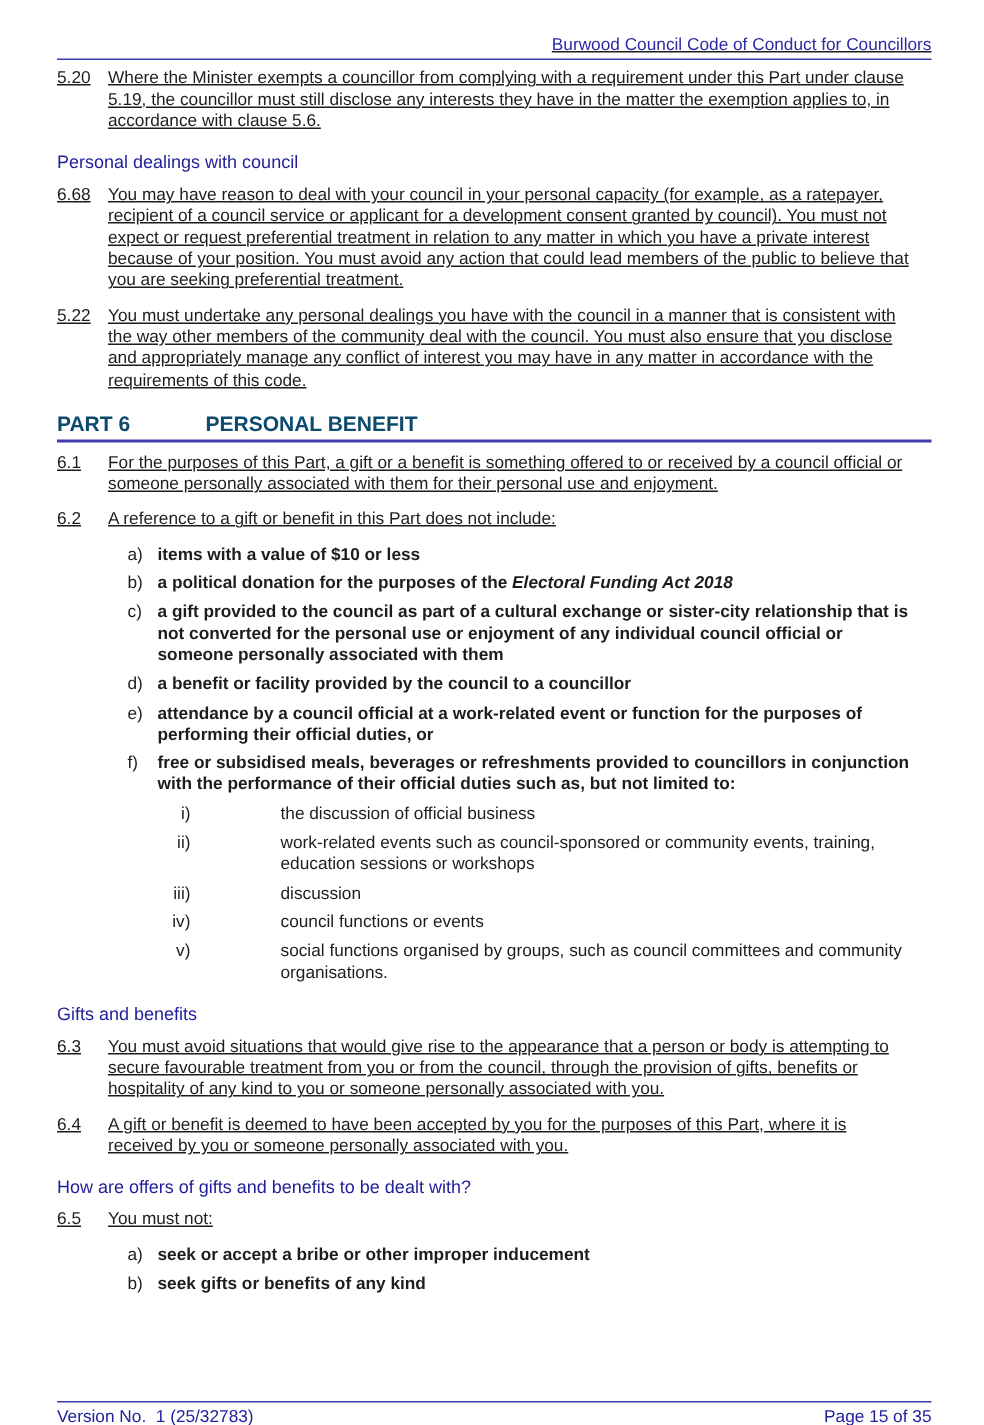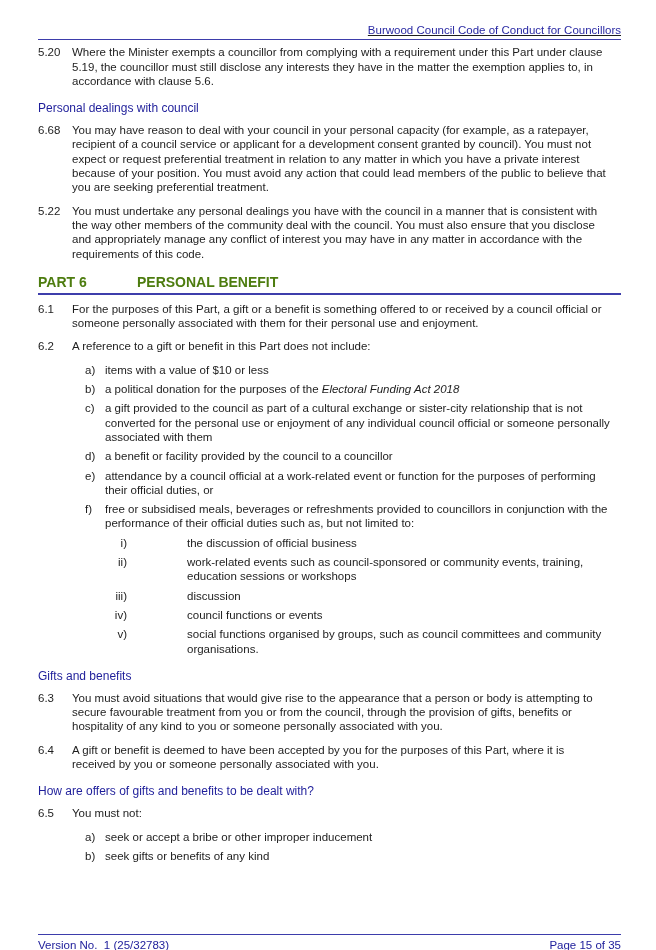--- a/index.html
+++ b/index.html
@@ -20,45 +20,45 @@
     border-bottom:1px solid #3d3dab;
     text-align:right;
     text-decoration:underline;
   }
   .doc-header .hdr-title{color:#2a2aa4;}
 
   
   .doc-body{padding-top:0;}
   .doc-body > :first-child{margin-top:5px;}
 
-  .clause{display:flex;margin:0 0 9px 0;}
+  .clause{display:flex;margin:0 0 9px 0;text-decoration:underline;}
   .clause>.marker{flex:none;width:34px;}
   .clause>.body{max-width:538px;}
 
   .la{display:flex;margin:0 0 5px 47px;}
   .la>.marker{flex:none;width:20px;}
-  .la>.body{max-width:507px;}
+  .la>.body{max-width:507px;font-weight:bold;}
 
   .li{display:flex;margin:0 0 5px 68px;}
   .li>.marker{flex:none;width:37px;padding-right:16px;box-sizing:border-box;text-align:right;}
   .li>.body{max-width:469px;margin-left:44px;}
 
   .i{font-style:italic;}
 
   h3.subheading{
     margin:13px 0 7px 0;
     font-size:12px;line-height:15px;font-weight:normal;
     color:#1e1e9a;
   }
   h2.part-heading{
     margin:13px 0 7px 0;
     padding-bottom:3px;
     border-bottom:2px solid #3d3dab;
     font-size:14px;line-height:16px;font-weight:bold;
-    color:#4d7c0f;
+    color:#0c4a6e;
   }
   h2.part-heading .part-num{display:inline-block;width:99px;}
 
   
   .doc-footer{
     position:absolute;left:38px;top:934px;width:583px;
     border-top:1px solid #3d3dab;
     padding-top:3px;
     display:flex;justify-content:space-between;
     color:#21219c;

